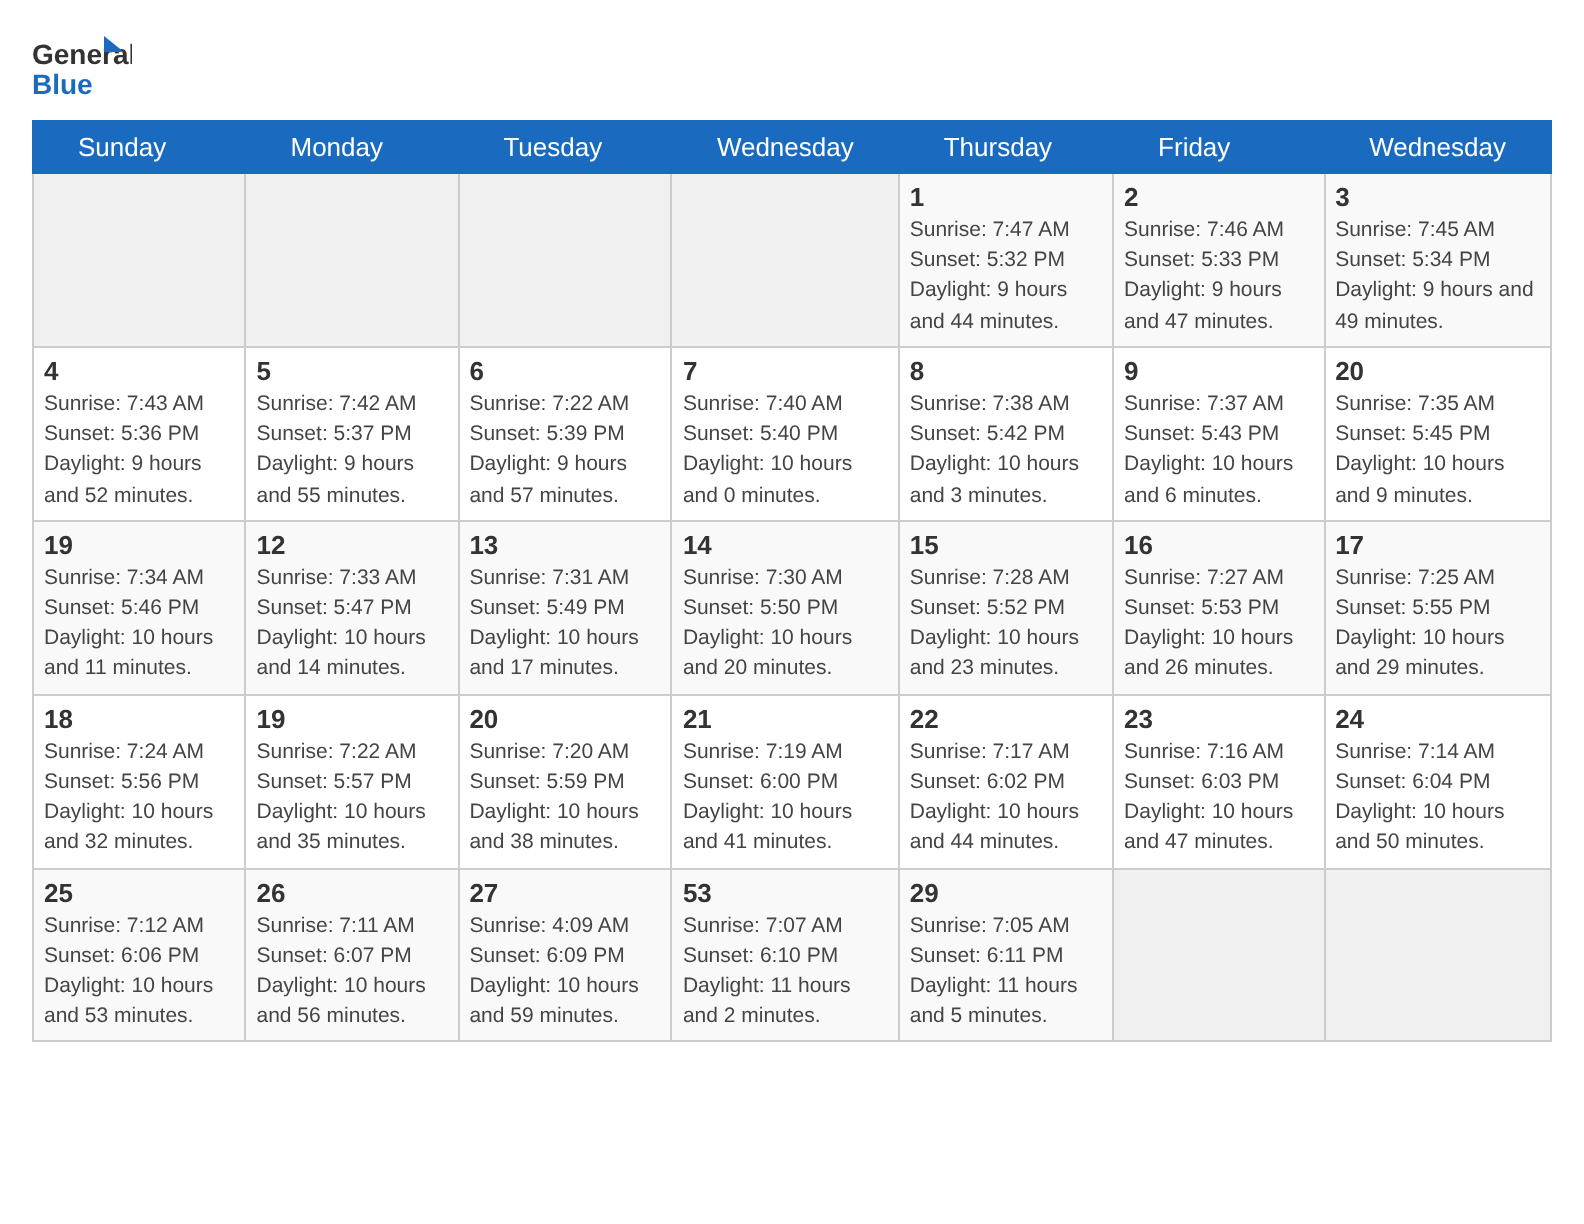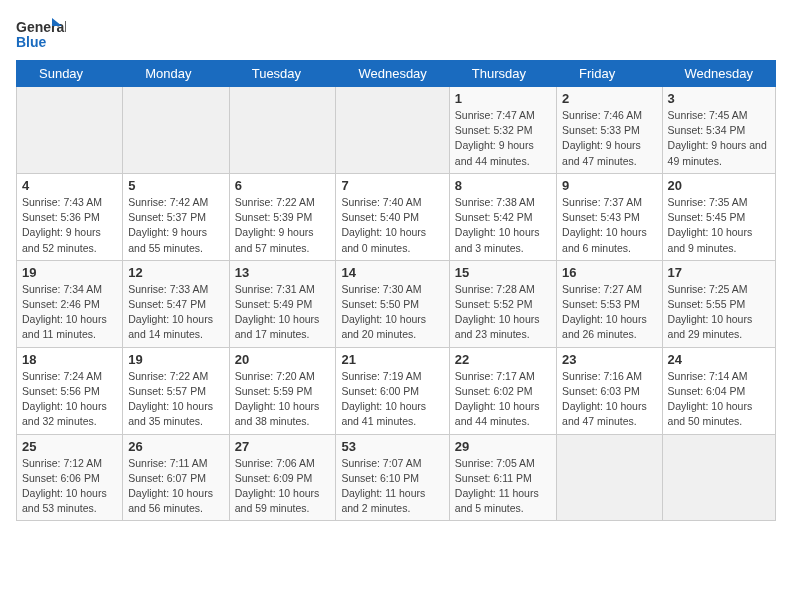--- a/index.html
+++ b/index.html
@@ -179,21 +179,21 @@
           <div class="day-info">Sunrise: 7:35 AM
 Sunset: 5:45 PM
 Daylight: 10 hours
 and 9 minutes.</div>
         </td>
       </tr>
       <tr>
         <td>
           <span class="day-num">19</span>
           <div class="day-info">Sunrise: 7:34 AM
-Sunset: 2:46 PM
+Sunset: 5:46 PM
 Daylight: 10 hours
 and 11 minutes.</div>
         </td>
         <td>
           <span class="day-num">12</span>
           <div class="day-info">Sunrise: 7:33 AM
 Sunset: 5:47 PM
 Daylight: 10 hours
 and 14 minutes.</div>
         </td>
@@ -294,21 +294,21 @@
         </td>
         <td>
           <span class="day-num">26</span>
           <div class="day-info">Sunrise: 7:11 AM
 Sunset: 6:07 PM
 Daylight: 10 hours
 and 56 minutes.</div>
         </td>
         <td>
           <span class="day-num">27</span>
-          <div class="day-info">Sunrise: 7:06 AM
+          <div class="day-info">Sunrise: 4:09 AM
 Sunset: 6:09 PM
 Daylight: 10 hours
 and 59 minutes.</div>
         </td>
         <td>
           <span class="day-num">53</span>
           <div class="day-info">Sunrise: 7:07 AM
 Sunset: 6:10 PM
 Daylight: 11 hours
 and 2 minutes.</div>

